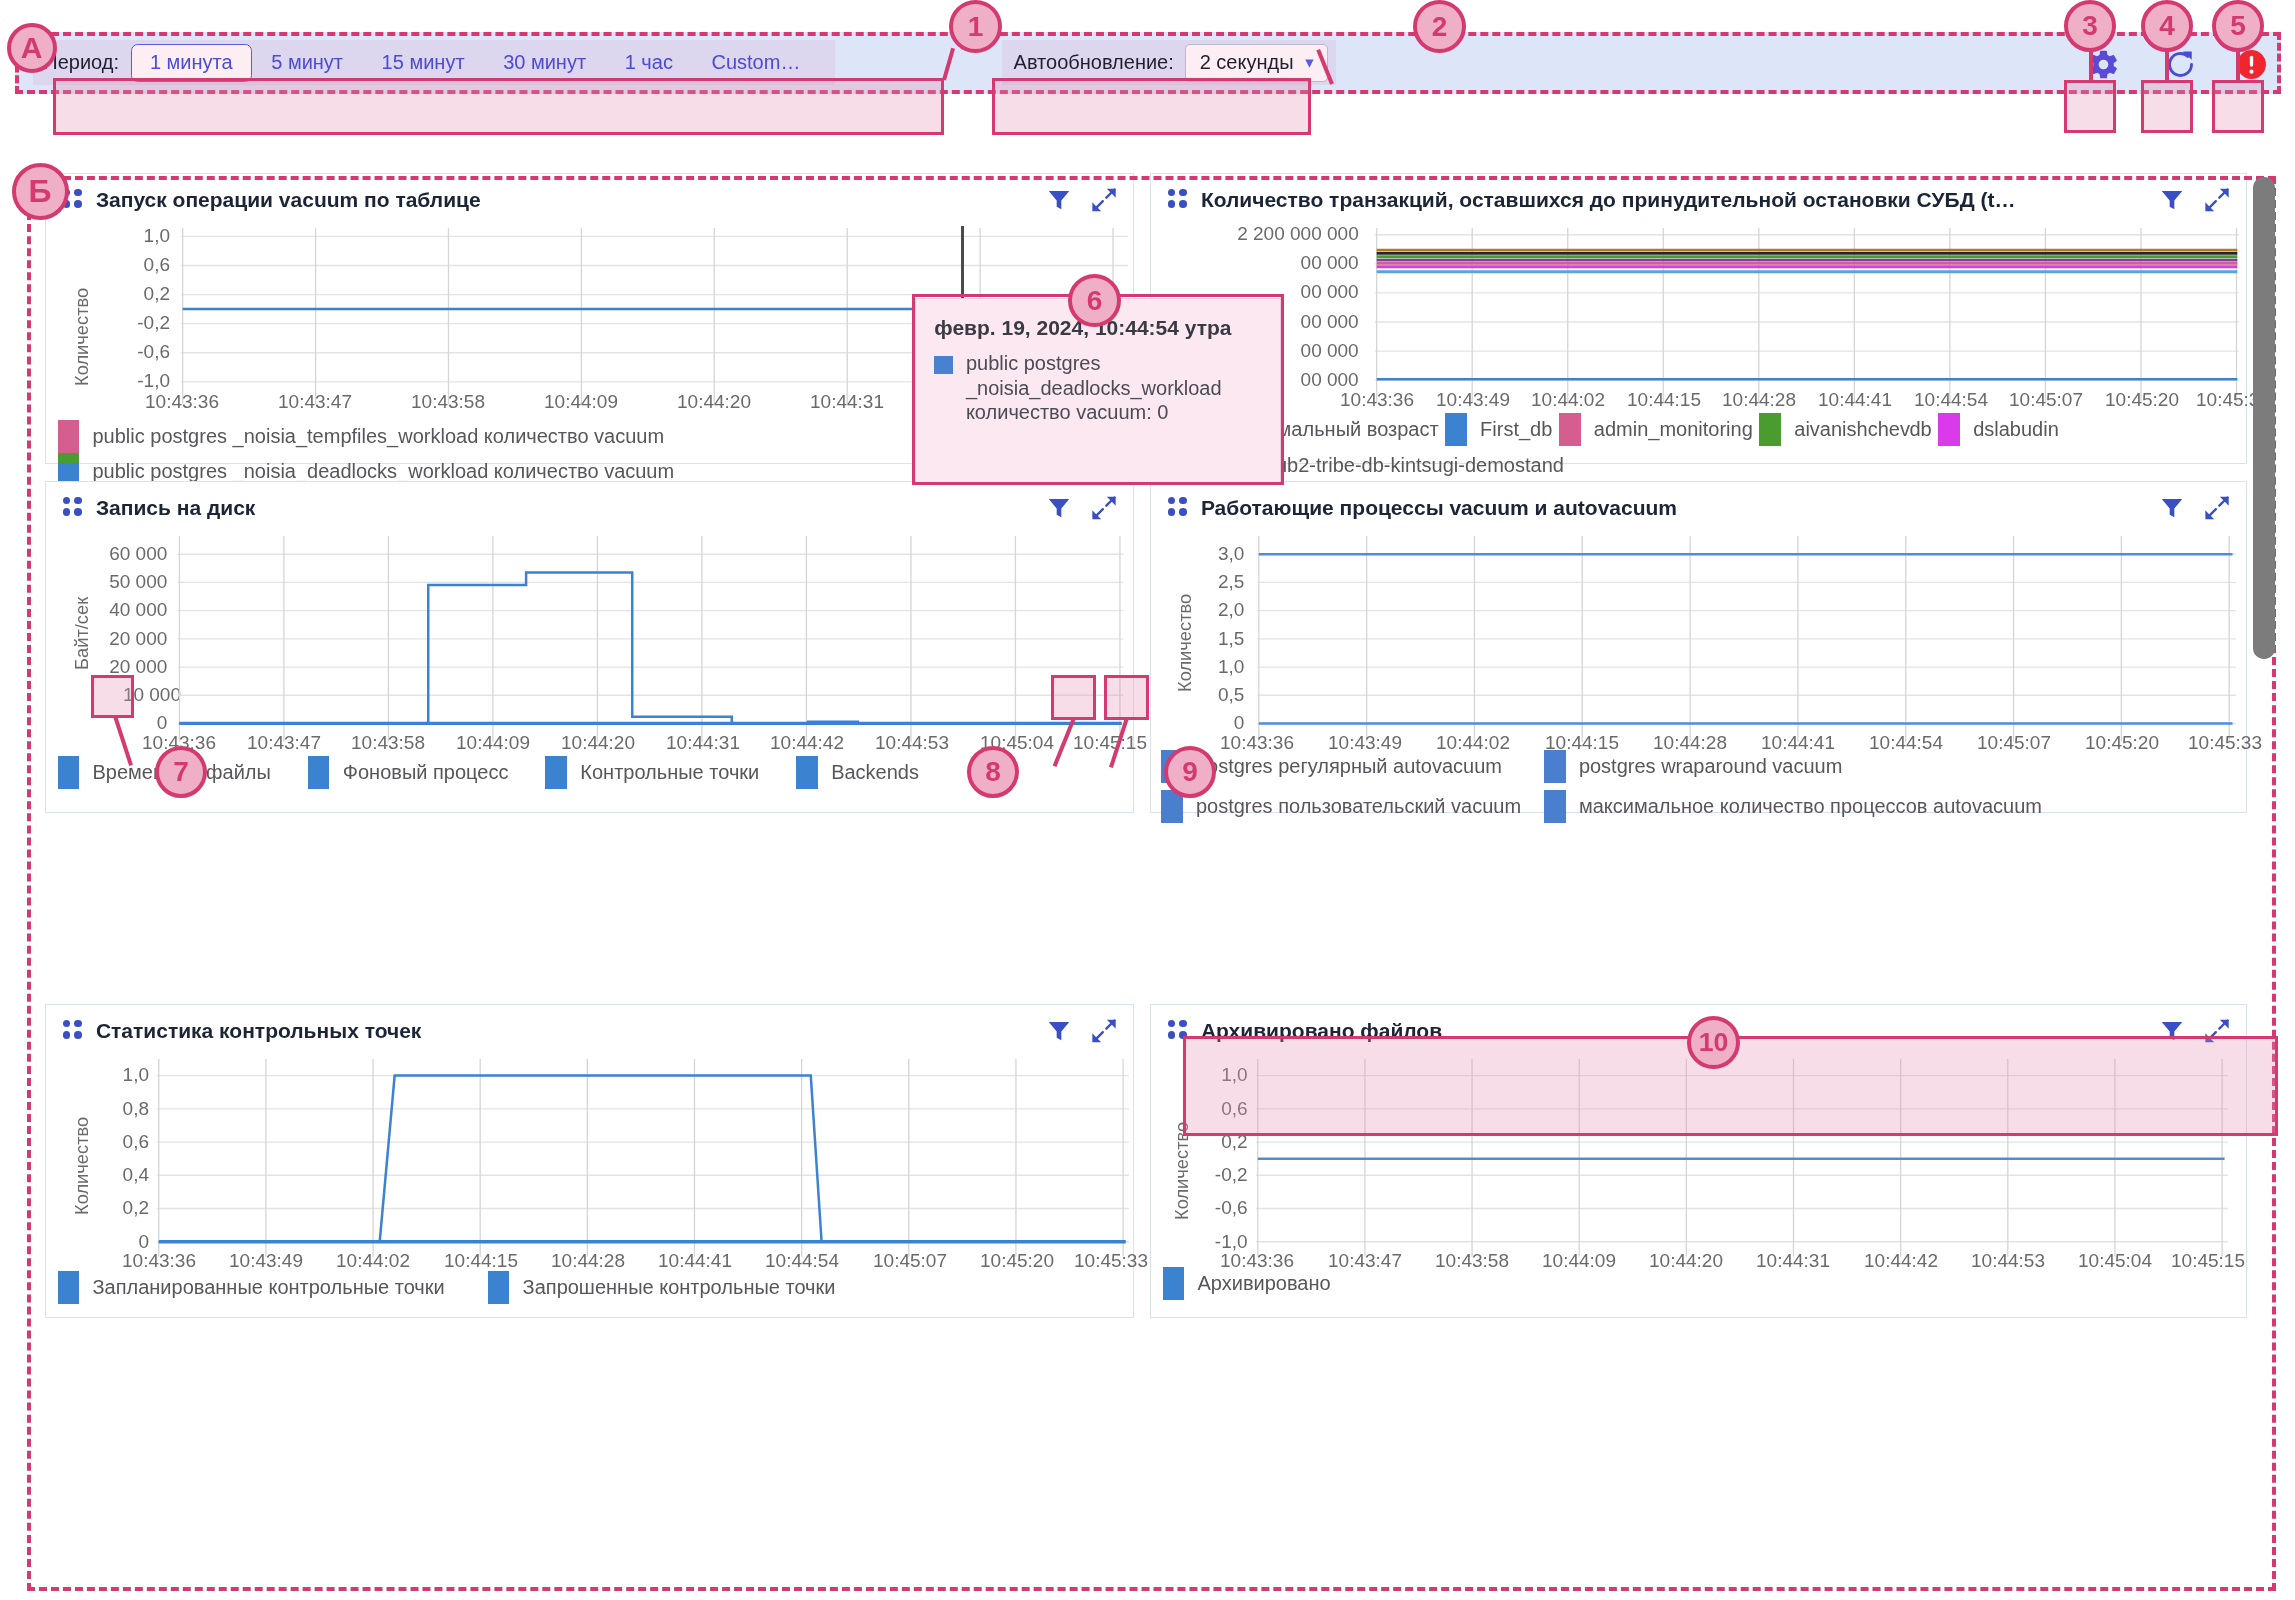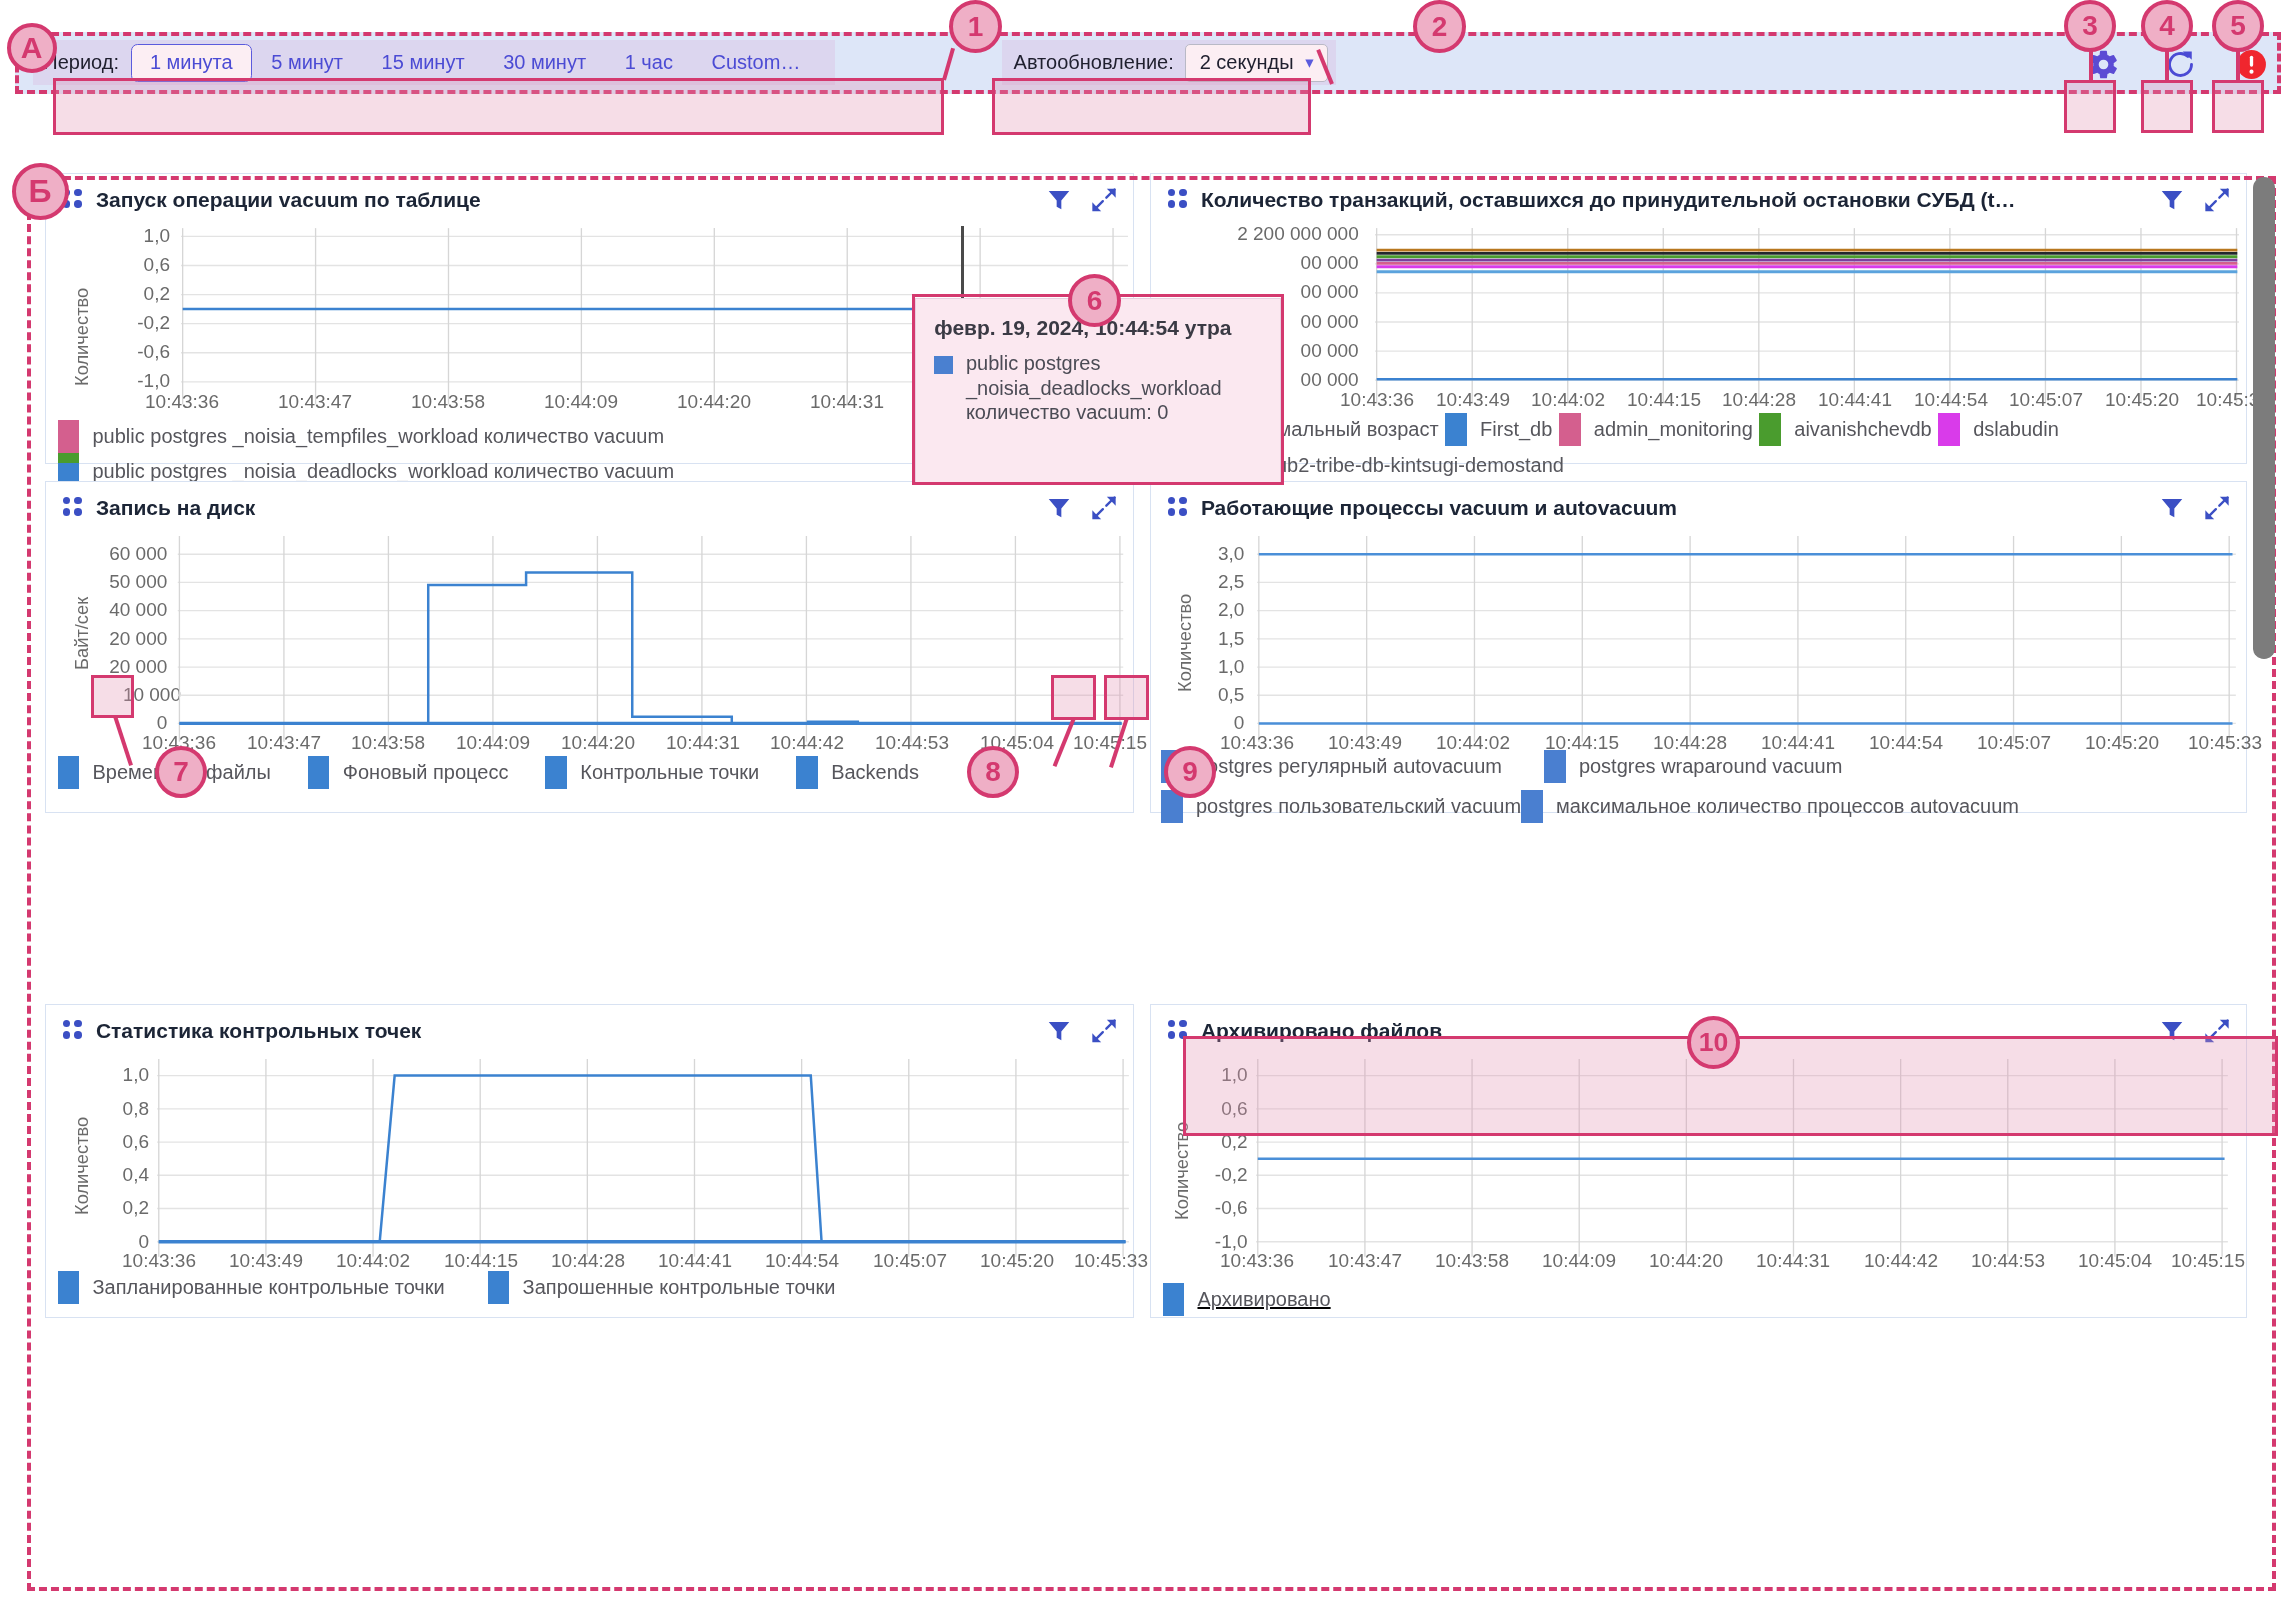--- a/index.html
+++ b/index.html
@@ -575,21 +575,21 @@
         <span style="display:flex; gap:42px;">
           <span class="leg-item">
             <i class="swatch" style="background:#4a7fd0;"></i>
             <span class="leg-text">postgres регулярный autovacuum</span>
           </span>
           <span class="leg-item">
             <i class="swatch" style="background:#4a7fd0;"></i>
             <span class="leg-text">postgres wraparound vacuum</span>
           </span>
         </span>
-        <span style="display:flex; ">
+        <span style="display:flex; gap:23px;">
           <span class="leg-item">
             <i class="swatch" style="background:#4a7fd0;"></i>
             <span class="leg-text">postgres пользовательский vacuum</span>
           </span>
           <span class="leg-item">
             <i class="swatch" style="background:#4a7fd0;"></i>
             <span class="leg-text">максимальное количество процессов autovacuum</span>
           </span>
         </span>
       </div>
@@ -739,21 +739,21 @@
         <div class="xtick" style="left:321px; top:193px;">10:43:58</div>
         <div class="xtick" style="left:428px; top:193px;">10:44:09</div>
         <div class="xtick" style="left:535px; top:193px;">10:44:20</div>
         <div class="xtick" style="left:642px; top:193px;">10:44:31</div>
         <div class="xtick" style="left:750px; top:193px;">10:44:42</div>
         <div class="xtick" style="left:857px; top:193px;">10:44:53</div>
         <div class="xtick" style="left:964px; top:193px;">10:45:04</div>
         <div class="xtick" style="left:1057px; top:193px;">10:45:15</div>
       </div>
 
-      <div class="legend" style="top:278px;text-decoration:underline;">
+      <div class="legend" style="top:262px;">
         <span class="leg-item">
           <i class="swatch" style="background:#3b82d0;"></i>
           <span class="leg-text">Архивировано</span>
         </span>
       </div>
     </div>
 
   </div>
 
   <div id="tooltip">

